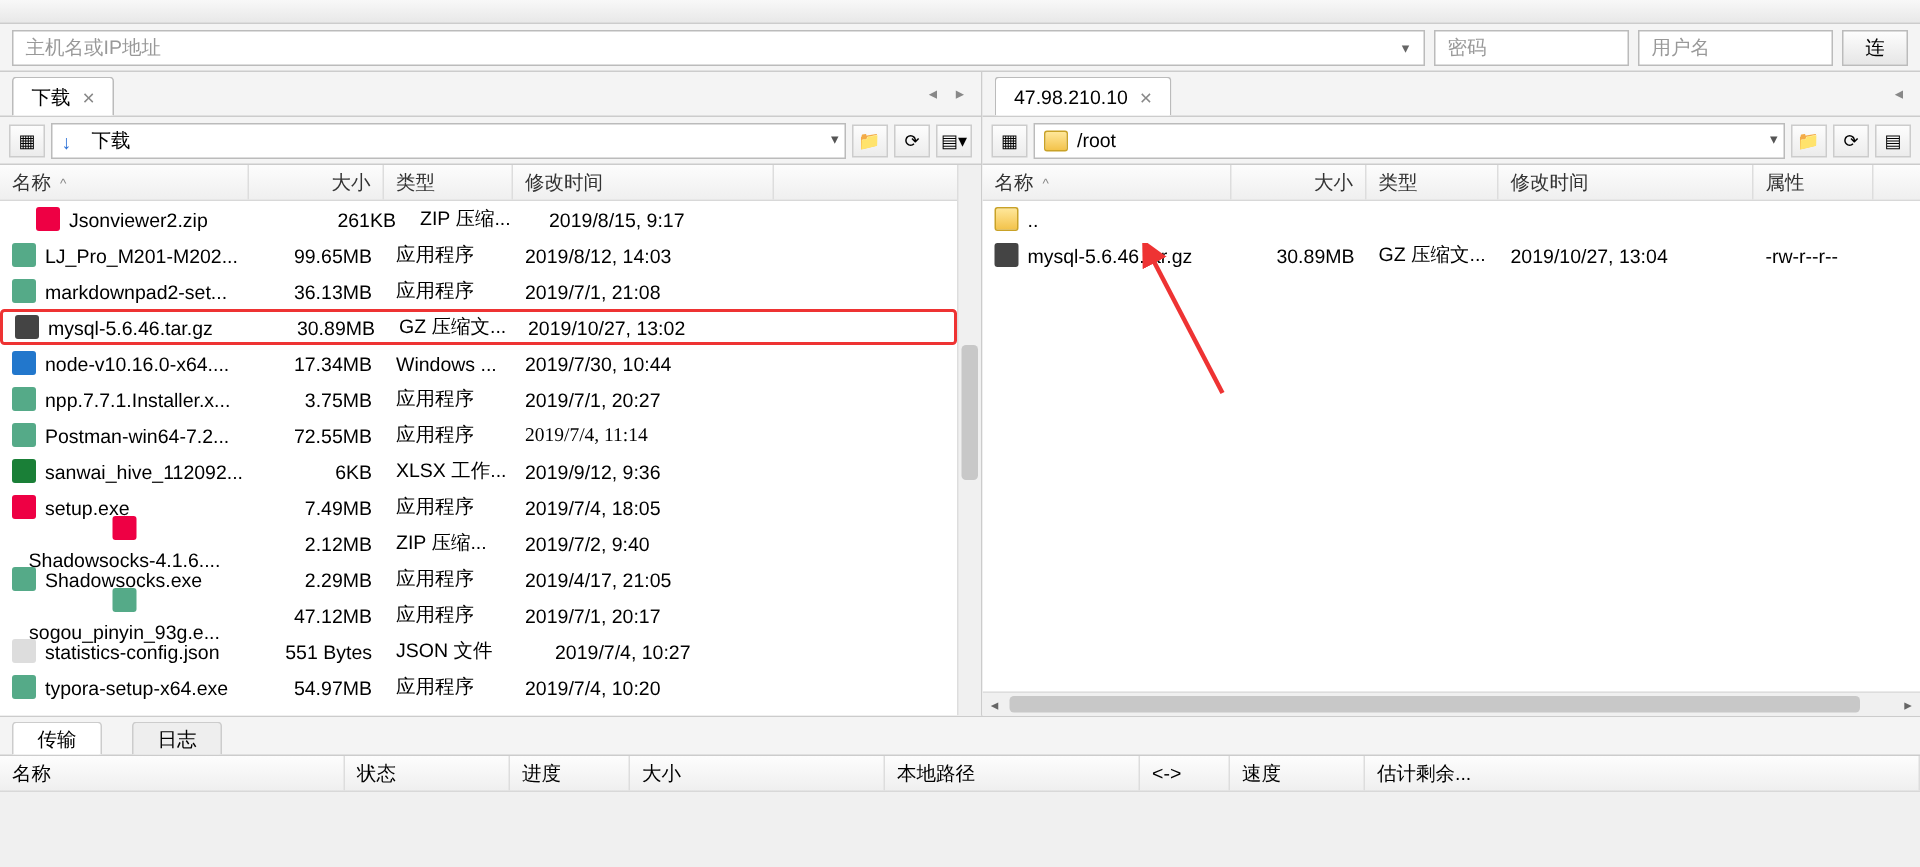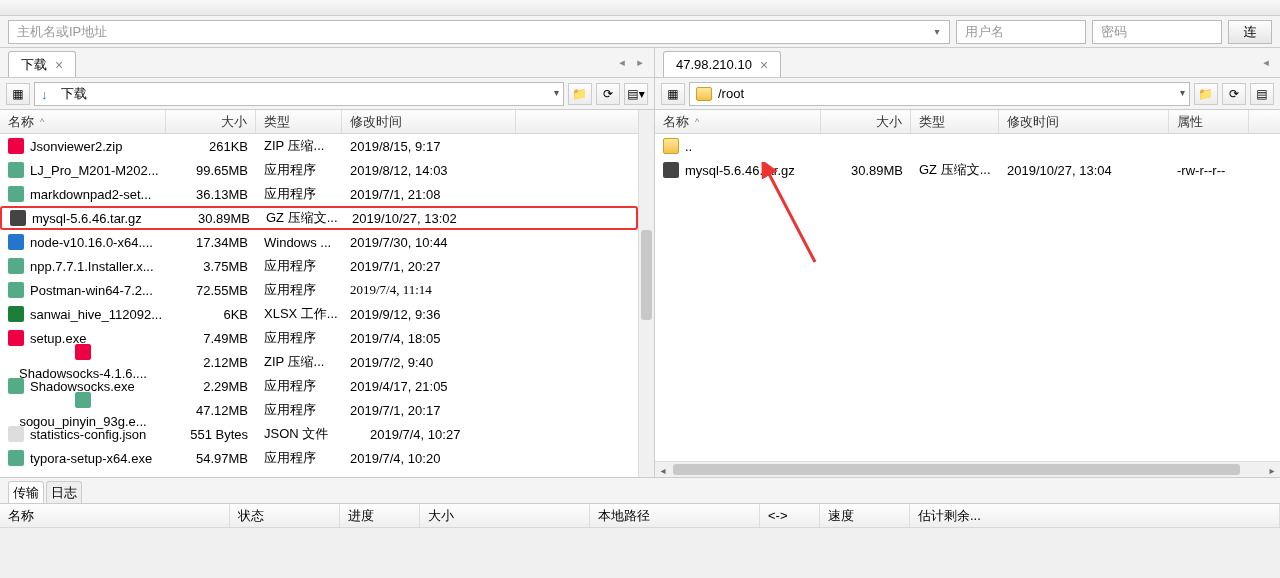--- a/index.html
+++ b/index.html
@@ -47,21 +47,21 @@
 .ico.txt { background:#ddd; color:#333;}
 .ico.gz { background:#444; color:#fff;}
 .ico.xlsx {background:#1a7f37;color:#fff;}
 .ico.folder { background:linear-gradient(#ffe79a,#f3c34b); border:1px solid #c9a227;}
 .vscroll { position:absolute; right:0; top:0; bottom:0; width:16px; background:#f0f0f0; border-left:1px solid #ddd;}
 .vscroll .thumb { position:absolute; left:2px; right:2px; background:#c8c8c8; border-radius:3px;}
 
 .arrow-annot { position:absolute; pointer-events:none; }
 
 .bottom-tabs { height:26px; background:#f4f4f4; border-bottom:1px solid #ccc; display:flex; align-items:flex-end; padding-left:8px;}
-.btab { height:22px; padding:0 4px; border:1px solid #ccc; border-bottom:none; background:#fff; border-radius:3px 3px 0 0; display:flex; align-items:center; font-size:13px; margin-right:2px;}
+.btab { height:22px; padding:0 16px; border:1px solid #ccc; border-bottom:none; background:#fff; border-radius:3px 3px 0 0; display:flex; align-items:center; font-size:13px; margin-right:20px;}
 .btab.inactive { background:#eee;}
 .transfer-head { height:24px; display:flex; background:linear-gradient(#fdfdfd,#efefef); border-bottom:1px solid #d8d8d8;}
 .th-col { border-right:1px solid #ddd; display:flex; align-items:center; padding:0 8px; font-size:13px;}
 .transfer-body { flex:1; background:#fff;}
 
 .hscroll { height:16px; background:#f0f0f0; border-top:1px solid #ddd; position:relative;}
 .hscroll .lbtn, .hscroll .rbtn { position:absolute; top:0; width:16px; height:16px; display:flex;align-items:center;justify-content:center; font-size:10px; color:#666;}
 .hscroll .lbtn { left:0;} .hscroll .rbtn{ right:0;}
 .hscroll .hthumb { position:absolute; top:2px; bottom:2px; background:#c8c8c8; border-radius:3px;}
 
@@ -70,24 +70,24 @@
 <body>
 
 <div class="top-toolbar"></div>
 
 <div class="conn-bar">
   <div class="conn-host">
     <span>主机名或IP地址</span>
     <span class="dd">▾</span>
   </div>
   <div class="conn-field">
+    <span>密码</span>
+  </div>
+  <div class="conn-field">
     <span>用户名</span>
-  </div>
-  <div class="conn-field">
-    <span>密码</span>
   </div>
   <div class="conn-btn">
     <span>连</span>
   </div>
 </div>
 
 <div class="panels">
 
   <div class="panel left">
     <div class="tabbar">
@@ -121,21 +121,21 @@
           </div>
         <div class="fh-col" style="width:86px">
             <span>类型</span>
           </div>
         <div class="fh-col" style="width:174px">
             <span>修改时间</span>
           </div>
       </div>
       <div class="filebody" id="left-body">
           <div class="row">
-            <div class="cell" style="width: 166px;">
+            <div class="cell" style="width: 166px; margin-left: 16px;">
               <span class="ico zip"></span>
               <span>Jsonviewer2.zip</span>
             </div>
             <div class="cell size" style="width: 90px;">261KB</div>
             <div class="cell" style="width: 86px;">ZIP 压缩...</div>
             <div class="cell" style="width: 174px;">2019/8/15, 9:17</div>
           </div>
           <div class="row">
             <div class="cell" style="width: 166px;">
               <span class="ico exe"></span>

